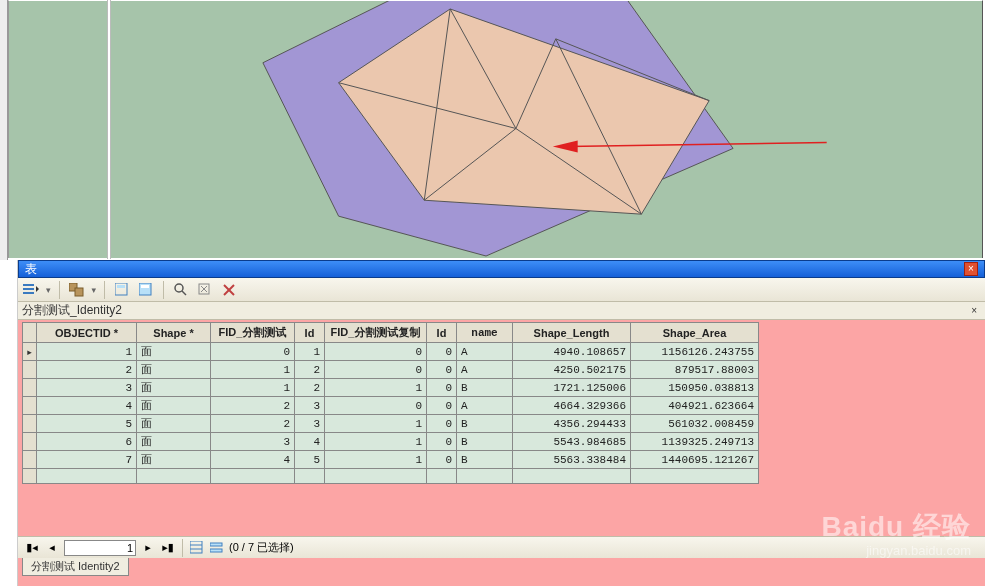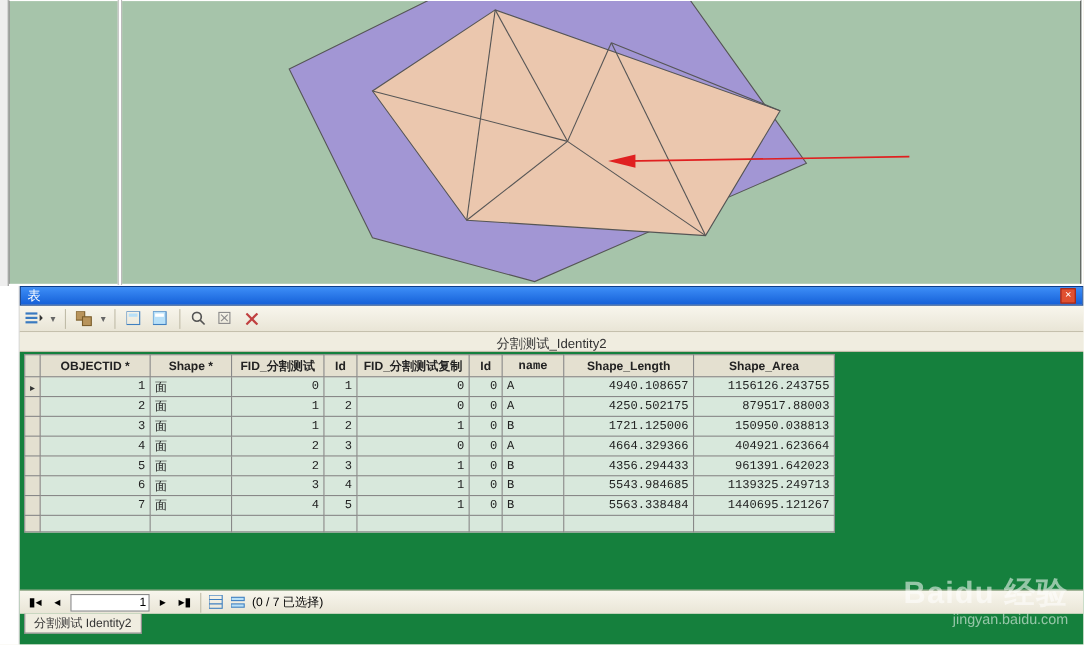--- a/index.html
+++ b/index.html
@@ -10,44 +10,44 @@
 .map-svg { position: absolute; top: 0; left: 0; width: 100%; height: 100%; }
 
 .table-window { position: absolute; top: 260px; left: 18px; right: 0; bottom: 0; display: flex; flex-direction: column; background: #f0ede0; }
 .table-titlebar { height: 18px; background: linear-gradient(#3d8ef7, #1560d8); color: #fff; font-size: 12px; padding: 1px 6px; display: flex; align-items: center; border: 1px solid #0a3c8c; }
 .table-titlebar .close { margin-left: auto; width: 14px; height: 14px; background: #e05030; border: 1px solid #a02010; color: #fff; font-size: 10px; text-align: center; line-height: 12px; cursor: pointer; }
 
 .toolbar { height: 24px; background: linear-gradient(#f8f6ed, #e9e5d6); border-bottom: 1px solid #c0bca8; display: flex; align-items: center; padding: 0 4px; gap: 6px; }
 .tool-btn { width: 18px; height: 18px; display: flex; align-items: center; justify-content: center; cursor: pointer; }
 .tool-sep { width: 1px; height: 18px; background: #c0bca8; margin: 0 2px; }
 
-.tab-label { height: 18px; background: #f0ede0; padding: 2px 4px; font-size: 12px; color: #333; display: flex; align-items: center; border-bottom: 1px solid #c0bca8; flex-direction: column; }
+.tab-label { height: 18px; background: #f0ede0; padding: 2px 4px; font-size: 12px; color: #333; display: flex; align-items: center; border-bottom: 1px solid #c0bca8; }
 .tab-label .tab-close { margin-left: auto; font-size: 10px; cursor: pointer; padding: 0 4px; color: #333; }
 
-.grid-wrap { flex: 1; background: #15803d; overflow: hidden; padding: 2px 16px 0 4px; }
+.grid-wrap { flex: 1; background: #fca5a5; overflow: hidden; padding: 2px 16px 0 4px; }
 .grid { border-collapse: collapse; font-family: Tahoma, Arial; font-size: 11px; background: #f0ede0; }
 .grid th { background: #e4e0d0; border: 1px solid #888; padding: 2px 4px; font-weight: bold; color: #222; text-align: center; font-size: 11px; }
 .grid td { background: #d8e8dc; border: 1px solid #888; padding: 1px 4px; height: 14px; color: #222; }
 .grid td.num { text-align: right; font-family: 'Courier New', monospace; }
 .grid td.txt { text-align: left; font-family: 'Courier New', monospace; }
 .grid .rowsel { width: 14px; background: #e4e0d0; border: 1px solid #888; cursor: pointer; }
 .grid .rowsel.arrow::after { content: '▸'; font-size: 9px; color: #333; display: block; text-align: center; }
 
 .nav-bar { height: 22px; background: linear-gradient(#f8f6ed, #e9e5d6); border-top: 1px solid #c0bca8; display: flex; align-items: center; padding: 0 6px; gap: 4px; font-size: 11px; position: absolute; bottom: 28px; left: 0; right: 0; }
 .nav-btn { width: 16px; height: 16px; border: 1px solid transparent; background: transparent; cursor: pointer; display: flex; align-items: center; justify-content: center; }
 .nav-input { width: 72px; height: 16px; border: 1px solid #888; background: #fff; text-align: right; padding: 0 2px; font-size: 11px; }
 .nav-icon { width: 16px; height: 16px; display: flex; align-items: center; justify-content: center; }
 
 .bottom-tabs { height: 20px; position: absolute; bottom: 8px; left: 4px; display: flex; justify-content: flex-end; }
 .bottom-tab { height: 18px; background: #f0ede0; border: 1px solid #888; border-top: none; padding: 1px 8px; font-size: 11px; color: #333; cursor: pointer; }
 
 .left-strip { position: absolute; top: 0; left: 0; width: 8px; height: 260px; background: #eee; border-right: 1px solid #999; }
 .left-strip2 { position: absolute; top: 260px; left: 0; width: 18px; bottom: 0; background: #fff; border-right: 1px solid #ccc; }
 
-.watermark { position: absolute; right: 14px; bottom: 16px; color: rgba(255,255,255,0.55); font-family: Arial; text-align: right; pointer-events: none; }
+.watermark { position: absolute; right: 14px; bottom: 28px; color: rgba(255,255,255,0.55); font-family: Arial; text-align: right; pointer-events: none; }
 .watermark .main { font-size: 28px; font-weight: bold; letter-spacing: 1px; }
 .watermark .sub { font-size: 13px; margin-top: -3px; }
 </style>
 </head>
 <body>
 
 <div class="left-strip"></div>
 <div class="left-strip2"></div>
 
 <div class="map-area">
@@ -200,21 +200,21 @@
           <tr>
             <td class="rowsel"></td>
             <td class="num">5</td>
             <td class="txt">面</td>
             <td class="num">2</td>
             <td class="num">3</td>
             <td class="num">1</td>
             <td class="num">0</td>
             <td class="txt">B</td>
             <td class="num">4356.294433</td>
-            <td class="num">961391.642023</td>
+            <td class="num">561032.008459</td>
           </tr>
           <tr>
             <td class="rowsel"></td>
             <td class="num">6</td>
             <td class="txt">面</td>
             <td class="num">3</td>
             <td class="num">4</td>
             <td class="num">1</td>
             <td class="num">0</td>
             <td class="txt">B</td>

